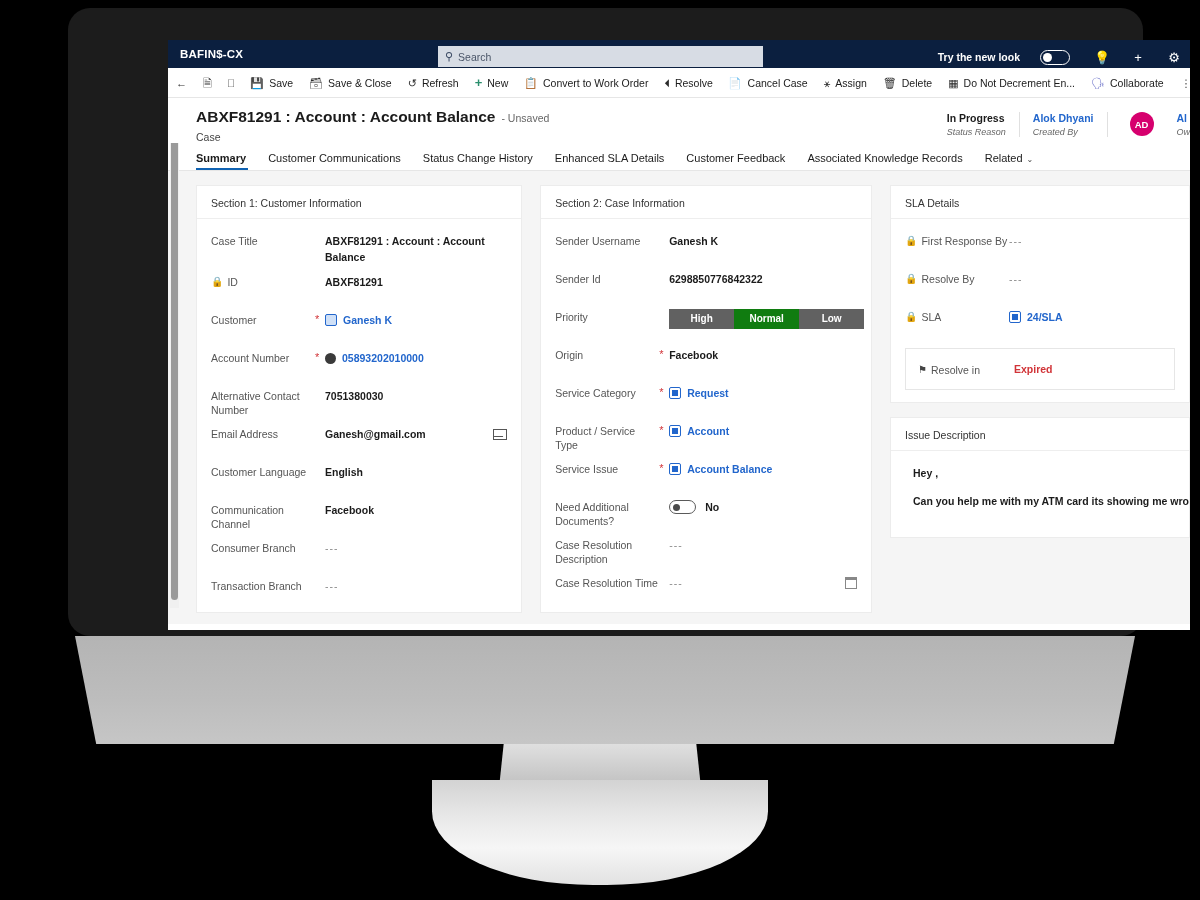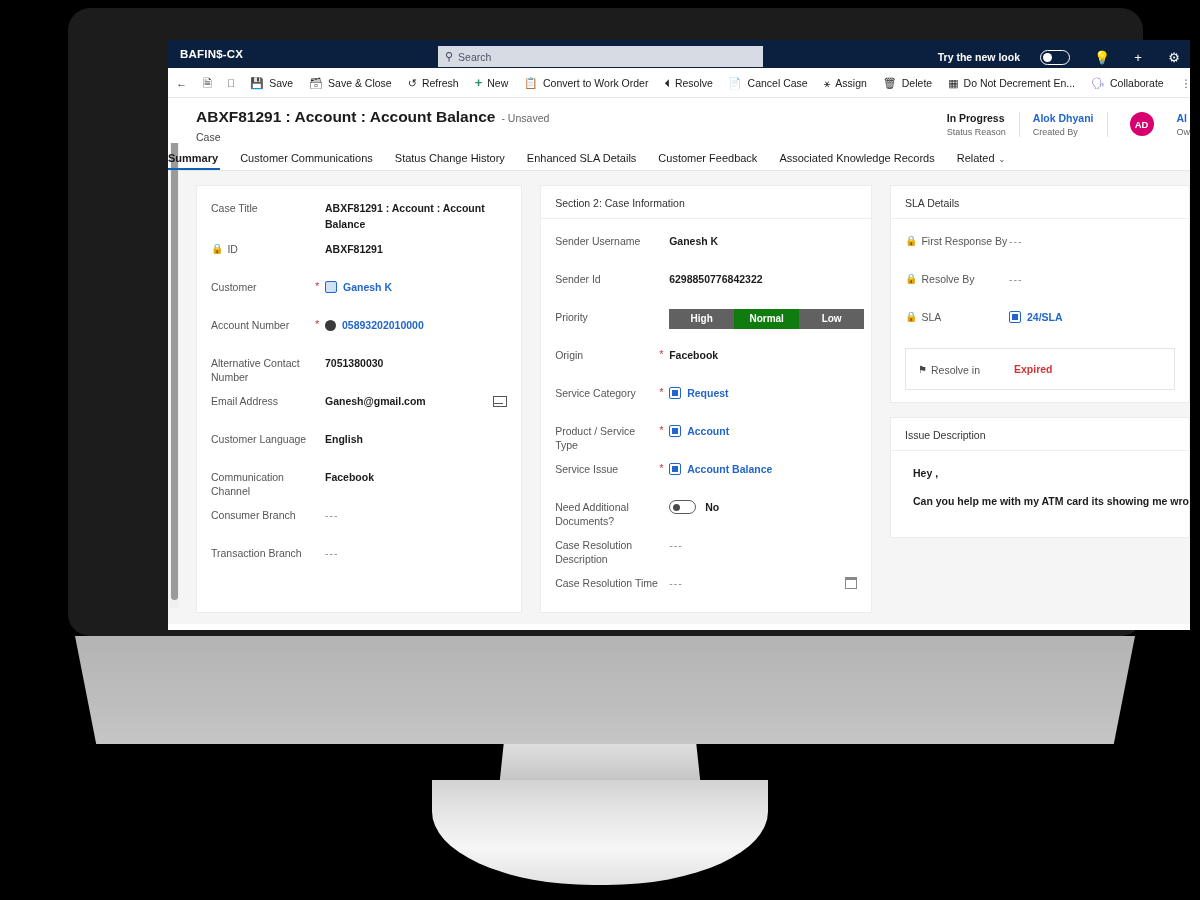--- a/index.html
+++ b/index.html
@@ -127,32 +127,32 @@
   .record-sub { font-size:10.5px; color:#444; margin-top:5px; }
 
   .head-right {
     position:absolute; right:0; top:6px;
     display:flex; align-items:center; gap:0; height:40px;
   }
   .hr-block { padding:0 13px; border-right:1px solid #e0e0e0; }
   .hr-block:last-child { border-right:none; }
   .hr-top { font-size:10.5px; font-weight:bold; color:#1b1b1b; white-space:nowrap; }
   .hr-top.link { color:#2266cc; }
-  .hr-bot { font-size:9px; color:#666; margin-top:3px; white-space:nowrap; }
+  .hr-bot { font-size:9px; color:#666; margin-top:3px; white-space:nowrap;font-style:italic; }
   .owner-block { display:flex; align-items:center; gap:23px; padding-left:22px; }
   .avatar {
     width:24px; height:24px; border-radius:50%;
     background:#d6006e; color:#ffffff;
     font-size:9.5px; font-weight:bold;
     display:flex; align-items:center; justify-content:center;
   }
 
   .tabs {
     background:#ffffff; display:flex; align-items:flex-end;
-    height:28px; gap:0;
+    height:28px; padding-left:28px; gap:0;
     border-bottom:1px solid #e6e6e6;
   }
   .tab {
     font-size:11px; color:#1b1b1b; padding:0 11px 6px 11px;
     position:relative; white-space:nowrap;
   }
   .tab:first-child { padding-left:0; }
   .tab.active { font-weight:bold; }
   .tab.active::after {
     content:""; position:absolute; left:0; bottom:0;
@@ -378,20 +378,21 @@
         <div class="tab"><span>Status Change History</span></div>
         <div class="tab"><span>Enhanced SLA Details</span></div>
         <div class="tab"><span>Customer Feedback</span></div>
         <div class="tab"><span>Associated Knowledge Records</span></div>
         <div class="tab"><span>Related</span><span class="chev">⌄</span></div>
       </div>
 
       <div class="columns">
 
         <div class="card col1">
+          <div class="card-title">Section 1: Customer Information</div>
           <div class="card-body">
 
             <div class="frow">
               <div class="flabel">Case Title</div>
               <div class="req"></div>
               <div class="fval">ABXF81291 : Account : Account Balance</div>
             </div>
 
             <div class="frow">
               <div class="flabel">

